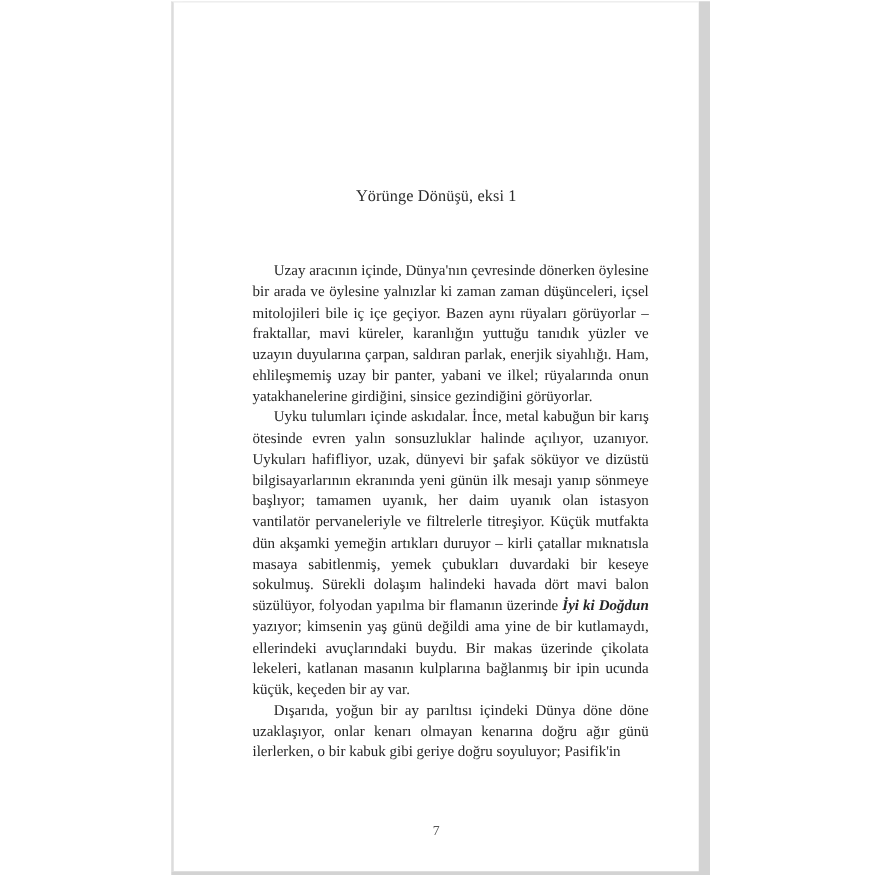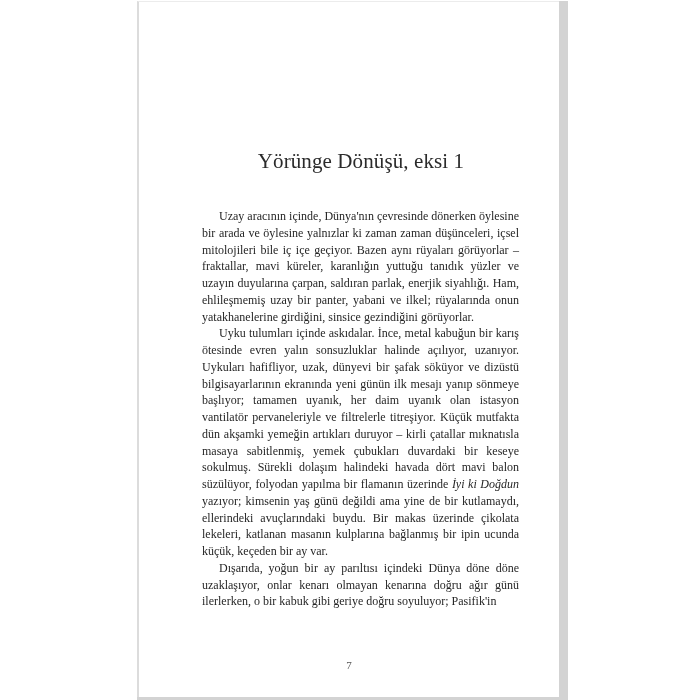--- a/index.html
+++ b/index.html
@@ -8,30 +8,30 @@
       font-family: "Liberation Serif", "DejaVu Serif", serif;
     }
     .page {
       position: absolute; left: 137px; top: 1px; width: 420px; height: 695px;
       background: #ffffff;
       border-left: 2px solid #dcdcdc;
       border-top: 1px solid #ececec;
       box-shadow: 9px 0 0 #d3d3d3, 0 3px 0 #d3d3d3, 9px 3px 0 #d3d3d3;
     }
     .title {
-      position: absolute; left: 12px; width: 100%; top: 147px;
-      text-align: center; font-size: 21px; color: #2b2b2b; letter-spacing: 0.1px;
+      position: absolute; left: 0; width: 100%; top: 147px;
+      text-align: center; font-size: 13px; color: #2b2b2b; letter-spacing: 0.1px;
     }
     .body-text {
       position: absolute; left: 63px; top: 206px; width: 317px;
       font-size: 12px; line-height: 16.75px; color: #262626;
       text-align: justify;
     }
     .body-text p { margin: 0; text-indent: 17px; }
-    .body-text em { font-style: italic; }
+    .body-text em { font-style: italic; font-weight: bold; }
     .page-number {
       position: absolute; left: 0; width: 100%; top: 657px;
       text-align: center; font-size: 11px; color: #555;
     }
   </style>
 </head>
 <body>
 
 <div class="page">
   <div class="title">Yörünge Dönüşü, eksi 1</div>

